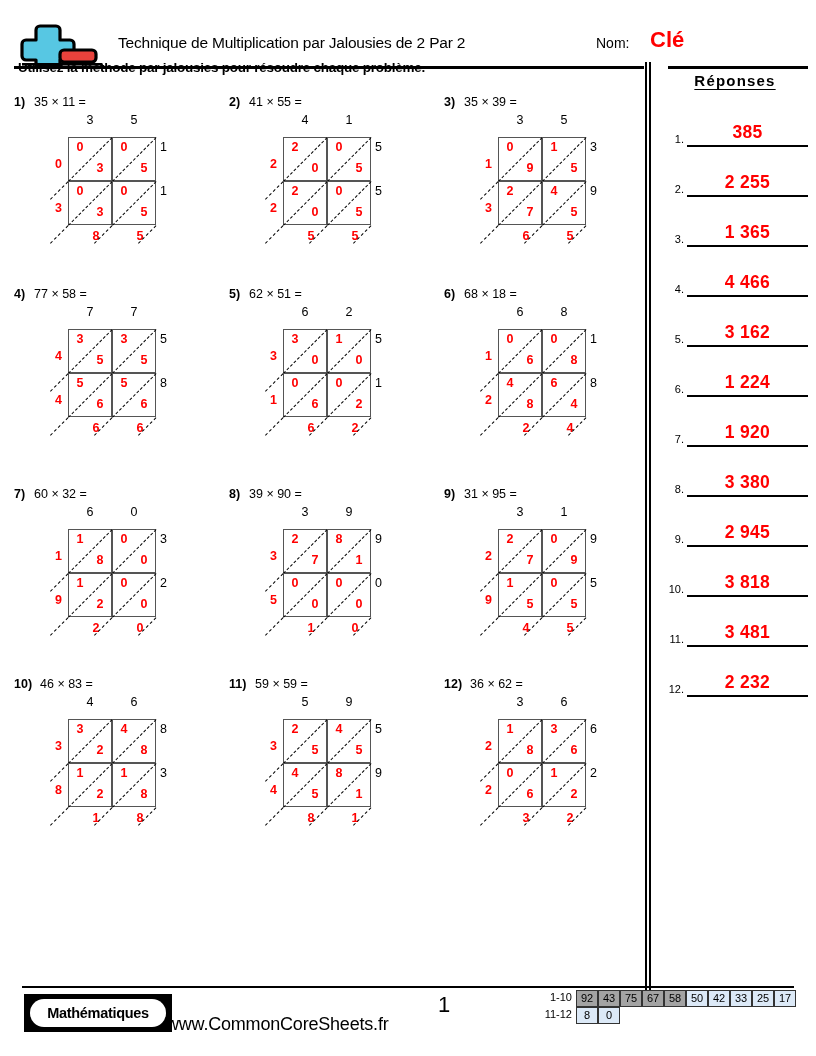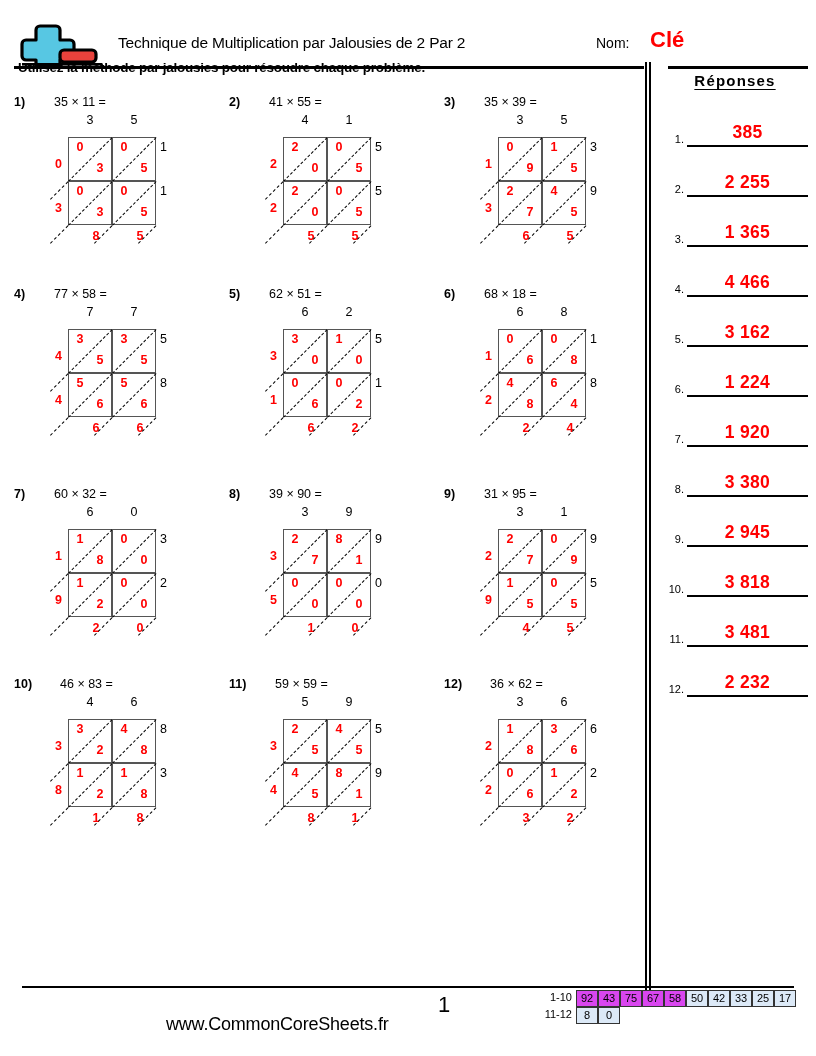--- a/index.html
+++ b/index.html
@@ -44,21 +44,21 @@
   .ans-num{position:absolute;left:0;bottom:2px;width:24px;text-align:right;font-size:11px;}
   .ans-line{position:absolute;left:27px;bottom:0;width:121px;height:1.6px;background:#000;}
   .ans-val{
     position:absolute;left:27px;bottom:4px;width:121px;text-align:center;
     font-size:17.5px;font-weight:bold;color:#ff0000;letter-spacing:0.3px;
   }
 
   
   .prob{position:absolute;width:215px;height:190px;}
   .prob-label{position:absolute;left:0;top:0;font-size:12.5px;font-weight:bold;}
-  .prob-expr{position:absolute;left:0;top:0;font-size:12.5px;white-space:nowrap;margin-left:20px;}
+  .prob-expr{position:absolute;left:0;top:0;font-size:12.5px;white-space:nowrap;}
   .cellbox{position:absolute;border:1.4px solid #555;box-sizing:border-box;background:#fff;}
   .cell-hi{position:absolute;font-size:12.5px;font-weight:bold;color:#ff0000;text-align:center;}
   .cell-lo{position:absolute;font-size:12.5px;font-weight:bold;color:#ff0000;text-align:center;}
   .diag{position:absolute;height:0;border-top:1.3px dashed #000;transform-origin:0 0;}
   .diag-solid{position:absolute;height:0;border-top:1.3px dashed #000;transform-origin:0 0;}
   .topdig{position:absolute;font-size:12.5px;text-align:center;width:20px;}
   .rightdig{position:absolute;font-size:12.5px;text-align:left;width:20px;}
   .leftdig{position:absolute;font-size:12.5px;font-weight:bold;color:#ff0000;text-align:right;width:20px;}
   .botdig{position:absolute;font-size:12.5px;font-weight:bold;color:#ff0000;text-align:center;width:20px;}
 
@@ -78,21 +78,21 @@
   .pageno{position:absolute;left:424px;top:6px;width:40px;text-align:center;font-size:22px;}
 
   .scoretable{position:absolute;left:530px;top:990px;}
   .sc-row{position:absolute;height:17px;}
   .sc-label{position:absolute;right:0;top:1px;font-size:11px;text-align:right;white-space:nowrap;}
   .sc-cell{
     position:absolute;width:22px;height:17px;box-sizing:border-box;
     border:1.2px solid #333;font-size:11px;text-align:center;line-height:15px;
   }
   .sc-cell.shade{background:#dce9f7;}
-  .sc-cell.plain{background:#d946ef;}
+  .sc-cell.plain{background:#a3a3a3;}
 </style>
 </head>
 <body>
 
 <div class="page">
 
   <div class="header">
     <svg class="logo" viewBox="0 0 96 46">
       <path d="M26 4 h16 a4 4 0 0 1 4 4 v10 h10 a4 4 0 0 1 4 4 v12 a4 4 0 0 1 -4 4 h-10 v6 h-24 v-6 h-10 a4 4 0 0 1 -4 -4 v-12 a4 4 0 0 1 4 -4 h10 v-10 a4 4 0 0 1 4 -4 z" fill="#57c7e3" stroke="#000" stroke-width="3.2" stroke-linejoin="round"></path>
       <rect x="46" y="28" width="36" height="12" rx="4" fill="#e8423c" stroke="#000" stroke-width="3.2"></rect>
@@ -559,20 +559,23 @@
         <div class="diag" style="left: 98px; top: 130px; width: 62.2254px; transform: rotate(-45deg);"></div>
         <div class="diag-solid" style="left: 36px; top: 148px; width: 25.4558px; transform: rotate(-45deg);"></div>
         <div class="diag-solid" style="left: 80px; top: 148px; width: 25.4558px; transform: rotate(-45deg);"></div>
         <div class="diag-solid" style="left: 124px; top: 148px; width: 25.4558px; transform: rotate(-45deg);"></div>
         <div class="diag-solid" style="left: 36px; top: 104px; width: 25.4558px; transform: rotate(-45deg);"></div>
       </div>
     </div>
 
   <div class="footer">
     <div class="footer-rule"></div>
+    <div class="brand">
+      <div class="brand-oval">Mathématiques</div>
+    </div>
     <div class="site">www.CommonCoreSheets.fr</div>
     <div class="pageno">1</div>
   </div>
   <div class="scoretable" id="score-table">
       <div class="sc-row" style="top: 0px; left: 0px;">
         <div class="sc-label" style="left: 0px; width: 42px; right: auto; text-align: right;">1-10</div>
         <div class="sc-cell plain" style="left: 46px; top: 0px;">92</div>
         <div class="sc-cell plain" style="left: 68px; top: 0px;">43</div>
         <div class="sc-cell plain" style="left: 90px; top: 0px;">75</div>
         <div class="sc-cell plain" style="left: 112px; top: 0px;">67</div>

